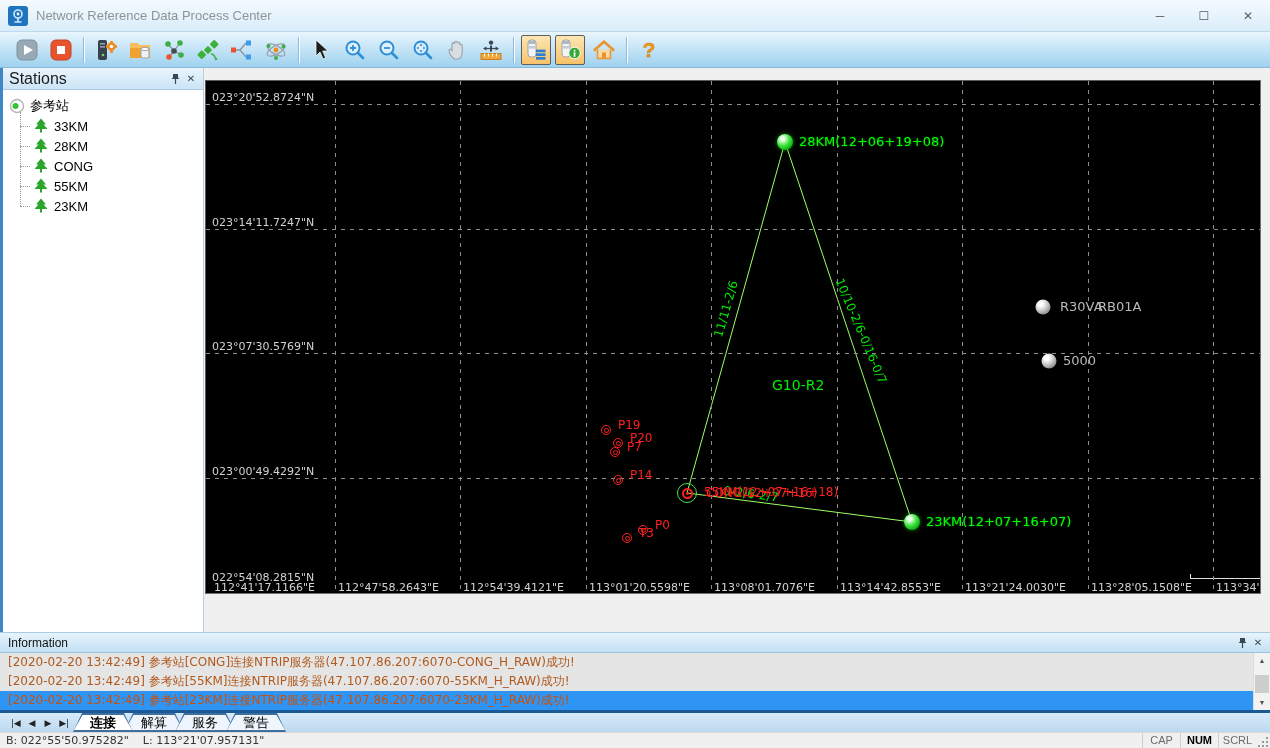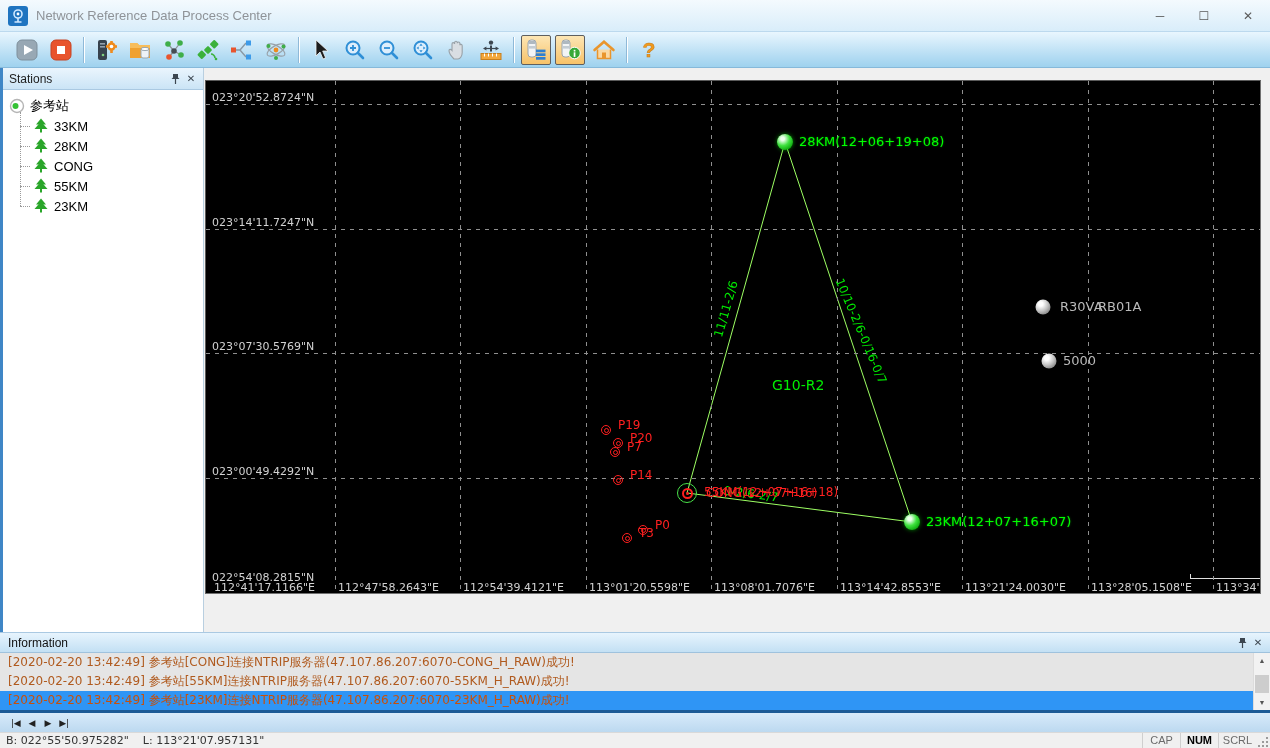--- a/index.html
+++ b/index.html
@@ -25,21 +25,21 @@
     border:1px solid transparent; border-radius:2px; }
   .tb-btn svg { width:24px; height:24px; }
   .tb-btn.active { background:linear-gradient(#fde6b4,#f7c269); border:1px solid #5f5f5f; }
   .tb-sep { width:1px; height:26px; background:#8fb9d8; margin:0 5px; box-shadow:1px 0 0 #ffffff; }
 
   
   #left-panel { position:absolute; left:0; top:68px; width:204px; height:564px; background:#ffffff;
     border-right:1px solid #b9cfe0; border-left:3px solid #3f86c6; }
   #left-header { height:22px; background:linear-gradient(#eaf5fd,#cbe4f6); border-bottom:1px solid #aac9e2;
     display:flex; align-items:center; padding:0 4px 0 6px; }
-  #left-header .hdr-title { font-size:12px; color:#1d1d1d; flex:1; }
+  #left-header .hdr-title { font-size:16px; color:#1d1d1d; flex:1; }
   .hdr-ico { width:16px; height:14px; display:flex; align-items:center; justify-content:center;
     color:#3c4650; font-size:10px; }
   #tree { padding:6px 0 0 6px; font-size:13px; color:#000; }
   .tree-row { height:20px; display:flex; align-items:center; }
   .tree-row .t-ico { width:16px; height:16px; margin-right:5px; flex:0 0 auto; }
   #tree-children { position:relative; margin-left:8px; }
   #tree-children::before { content:""; position:absolute; left:3px; top:-4px; bottom:10px; border-left:1px dotted #9a9a9a; }
   .tree-child { position:relative; padding-left:16px; }
   .tree-child::before { content:""; position:absolute; left:3px; top:10px; width:10px; border-top:1px dotted #9a9a9a; }
 
@@ -470,20 +470,26 @@
     </div>
   </div>
 
   <div id="sheetbar">
     <span id="nav-btns" style="display:flex;">
         <span class="nav-btn">|◀</span>
         <span class="nav-btn">◀</span>
         <span class="nav-btn">▶</span>
         <span class="nav-btn">▶|</span>
       </span>
+    <span id="sheet-tabs">
+        <span class="sheet-tab active"><span class="outer"></span><span class="inner">连接</span></span>
+        <span class="sheet-tab"><span class="outer"></span><span class="inner">解算</span></span>
+        <span class="sheet-tab"><span class="outer"></span><span class="inner">服务</span></span>
+        <span class="sheet-tab"><span class="outer"></span><span class="inner">警告</span></span>
+      </span>
   </div>
 
   <div id="statusbar">
     <span id="status-pos">
       <span>B: 022°55'50.975282"</span>
       <span>L: 113°21'07.957131"</span>
     </span>
     <span id="status-right">
         <span class="toggle-cell">CAP</span>
         <span class="toggle-cell on">NUM</span>

